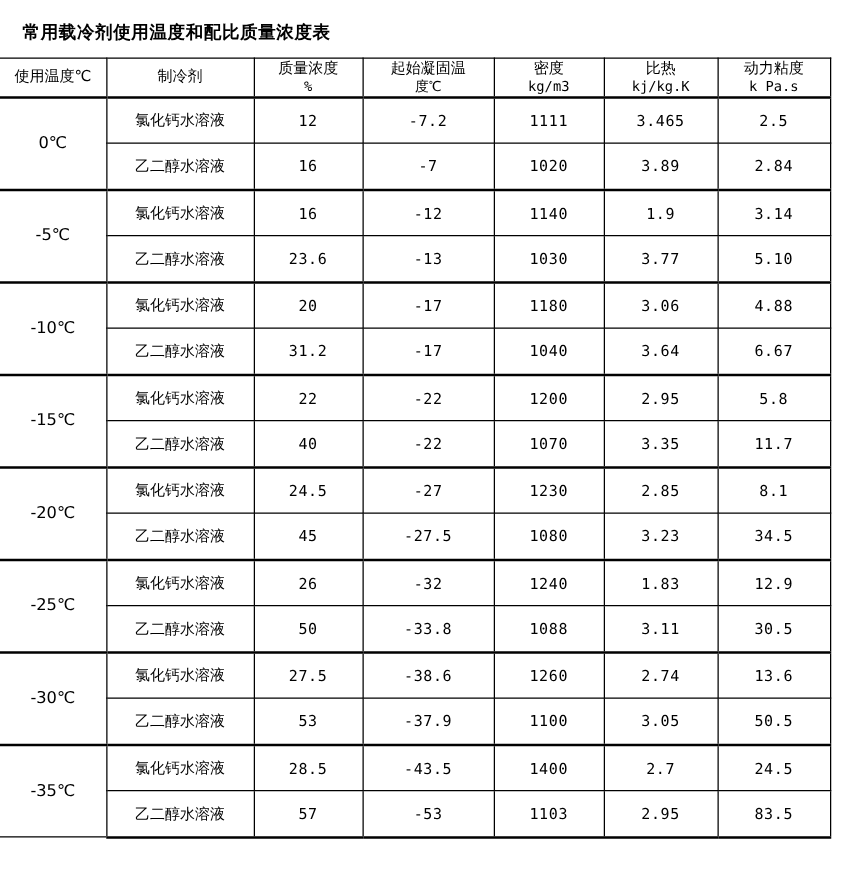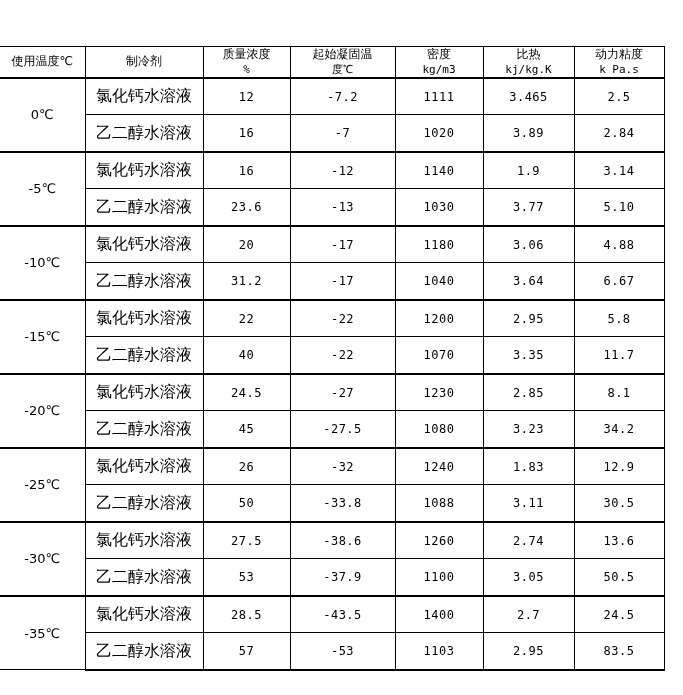--- a/index.html
+++ b/index.html
@@ -43,31 +43,32 @@
     font-size: 12px;
     border-bottom: 2px solid #000;
     line-height: 1.3;
   }
   thead th .l2 { font-size: 11px; font-family: "DejaVu Sans Mono", monospace; }
   tbody tr { height: 37px; }
   tbody tr.group-start td { border-top: 2px solid #000; }
   tbody tr.group-end td { }
   tbody tr:last-child td { border-bottom: 2px solid #000; }
   td.temp-cell { font-size: 13px; }
-  td.coolant-cell { font-size: 16px; }
+  td.coolant-cell { font-size: 12px; }
   td.num-cell {
     font-size: 12px;
     font-family: "DejaVu Sans Mono", "Liberation Mono", monospace;
     letter-spacing: 0.5px;
   }
 </style>
 </head>
 <body>
 
 <div class="page">
+  <h1 class="title">常用载冷剂使用温度和配比质量浓度表</h1>
 
   <table class="data-table">
     <colgroup>
       <col style="width:85px">
       <col style="width:118px">
       <col style="width:87px">
       <col style="width:105px">
       <col style="width:88px">
       <col style="width:91px">
       <col style="width:90px">
@@ -179,21 +180,21 @@
           <td class="num-cell">1230</td>
           <td class="num-cell">2.85</td>
           <td class="num-cell">8.1</td>
         </tr>
         <tr class="group-end">
           <td class="coolant-cell">乙二醇水溶液</td>
           <td class="num-cell">45</td>
           <td class="num-cell">-27.5</td>
           <td class="num-cell">1080</td>
           <td class="num-cell">3.23</td>
-          <td class="num-cell">34.2</td>
+          <td class="num-cell">34.5</td>
         </tr>
         <tr class="group-start">
           <td class="temp-cell no-left" rowspan="2">-25℃</td>
           <td class="coolant-cell">氯化钙水溶液</td>
           <td class="num-cell">26</td>
           <td class="num-cell">-32</td>
           <td class="num-cell">1240</td>
           <td class="num-cell">1.83</td>
           <td class="num-cell">12.9</td>
         </tr>

